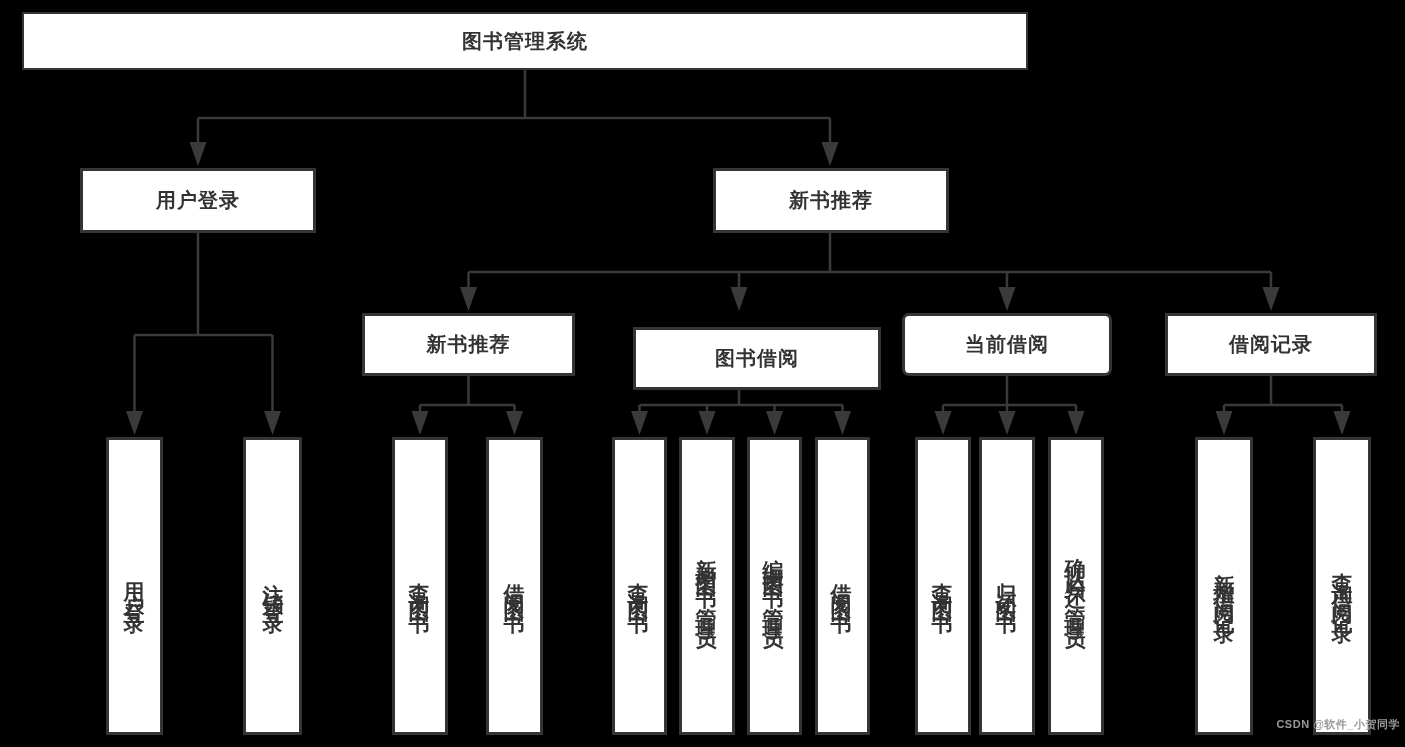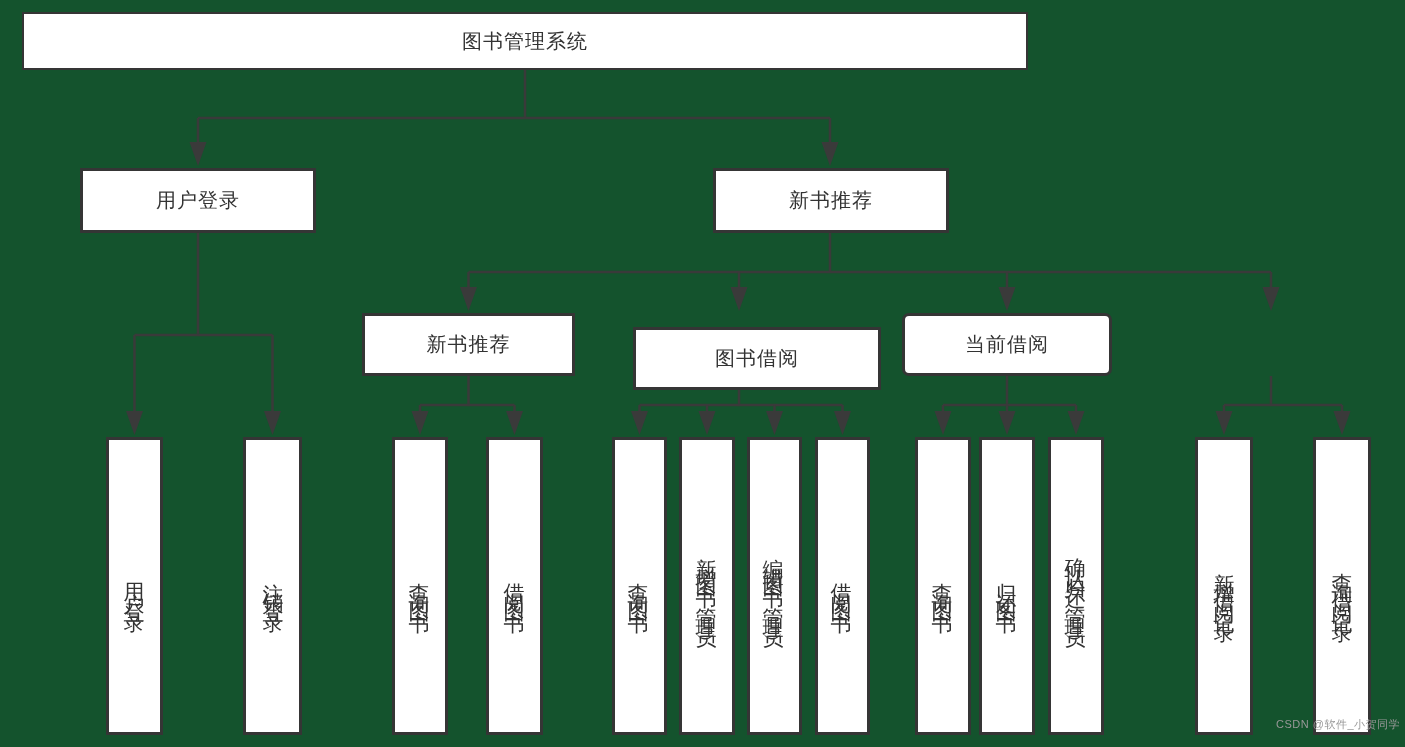--- a/index.html
+++ b/index.html
@@ -1,21 +1,22 @@
 <!DOCTYPE html>
 <html><head>
 <meta charset="utf-8">
 <style>
   html,body{margin:0;padding:0;background:#ffffff;}
   .canvas{
     position:relative;
     width:1405px;height:747px;
-    background:#14532d;
+    background:#000000;
     font-family:"Liberation Sans","DejaVu Sans",sans-serif;
     overflow:hidden;
+    font-weight:bold;
   }
   .wires{position:absolute;left:0;top:0;z-index:0;}
   .node{
     position:absolute;
     box-sizing:border-box;
     background:#ffffff;
     border:3px solid #353535;
     color:#333333;
     z-index:1;
     display:flex;align-items:center;justify-content:center;
@@ -125,20 +126,21 @@
   </svg>
 
   <div class="node h root" style="left:22px;top:12px;width:1006px;height:58px;">图书管理系统</div>
 
   <div class="node h" style="left:80px;top:168px;width:236px;height:65px;">用户登录</div>
   <div class="node h" style="left:713px;top:168px;width:236px;height:65px;">新书推荐</div>
 
   <div class="node h" style="left:362px;top:313px;width:213px;height:63px;">新书推荐</div>
   <div class="node h" style="left:633px;top:327px;width:248px;height:63px;">图书借阅</div>
   <div class="node h" style="left:902px;top:313px;width:210px;height:63px;border-radius:7px;">当前借阅</div>
+  <div class="node h" style="left:1165px;top:313px;width:212px;height:63px;">借阅记录</div>
 
   <div class="node v" style="left:106px;top:437px;width:57px;height:298px;">用户登录</div>
   <div class="node v" style="left:243px;top:437px;width:59px;height:298px;">注销登录</div>
 
   <div class="node v" style="left:392px;top:437px;width:56px;height:298px;">查询图书</div>
   <div class="node v" style="left:486px;top:437px;width:57px;height:298px;">借阅图书</div>
 
   <div class="node v" style="left:612px;top:437px;width:55px;height:298px;">查询图书</div>
   <div class="node v" style="left:679px;top:437px;width:56px;height:298px;">新增图书（管理员）</div>
   <div class="node v" style="left:747px;top:437px;width:55px;height:298px;">编辑图书（管理员）</div>

